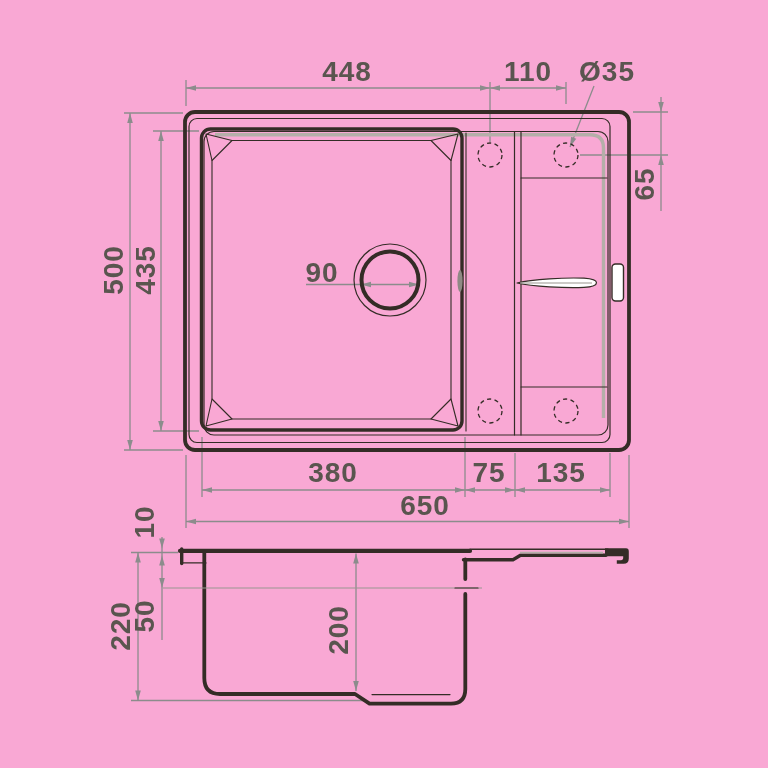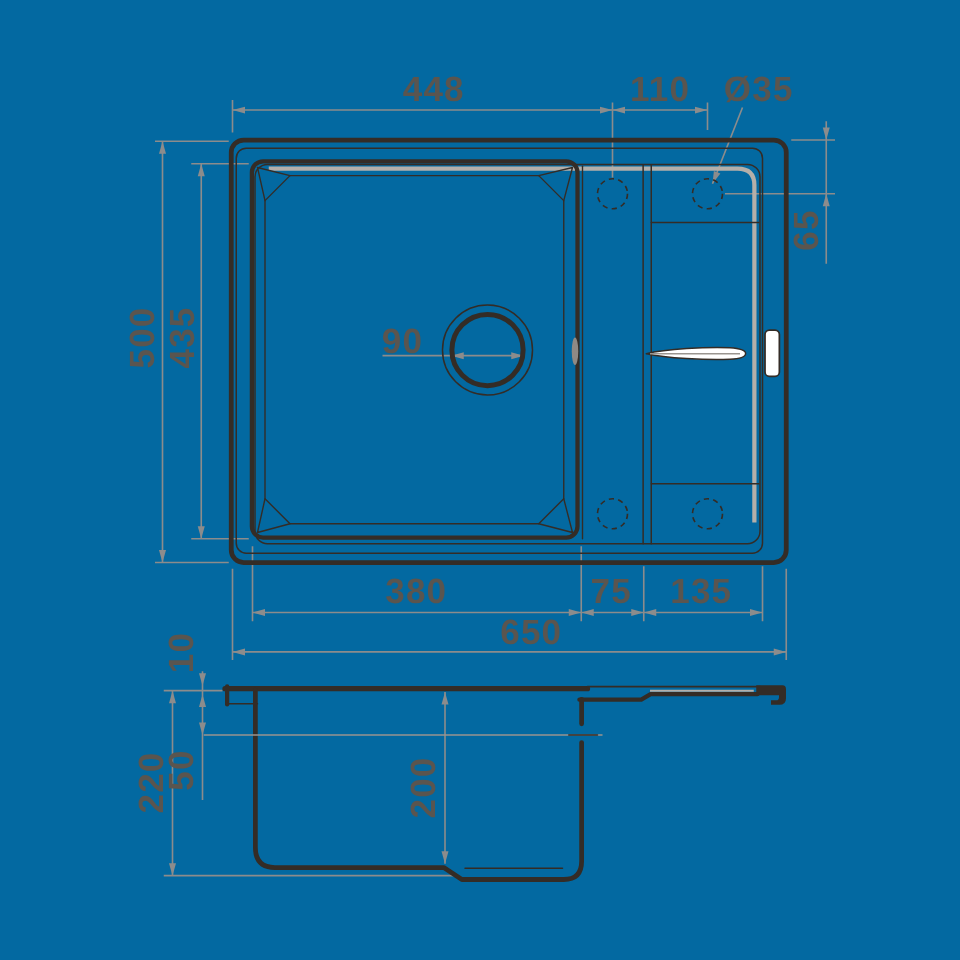--- a/index.html
+++ b/index.html
@@ -1,16 +1,16 @@
 <!DOCTYPE html>
 <html><head>
 <meta charset="utf-8">
 <style>
   html,body{margin:0;padding:0;background:#ffffff;}
-  .stage{width:768px;height:768px;position:relative;background:#0369a1;font-family:"Liberation Sans",sans-serif;}
+  .stage{width:768px;height:768px;position:relative;background:#f9a8d4;font-family:"Liberation Sans",sans-serif;}
   svg{display:block;}
   .ln{stroke:#342c26;fill:none;stroke-linecap:round;stroke-linejoin:round;}
   .thick{stroke-width:3.8;}
   .med{stroke-width:3.4;}
   .thin{stroke-width:1.2;}
   .hair{stroke-width:1.1;}
   .shadow{stroke:#b5afa9;fill:none;}
   .dim{stroke:#8c8c8c;stroke-width:1.3;fill:none;}
   .arrow{fill:#8c8c8c;stroke:none;}
   .lvl{stroke:#9a9590;stroke-width:1.1;fill:none;}

